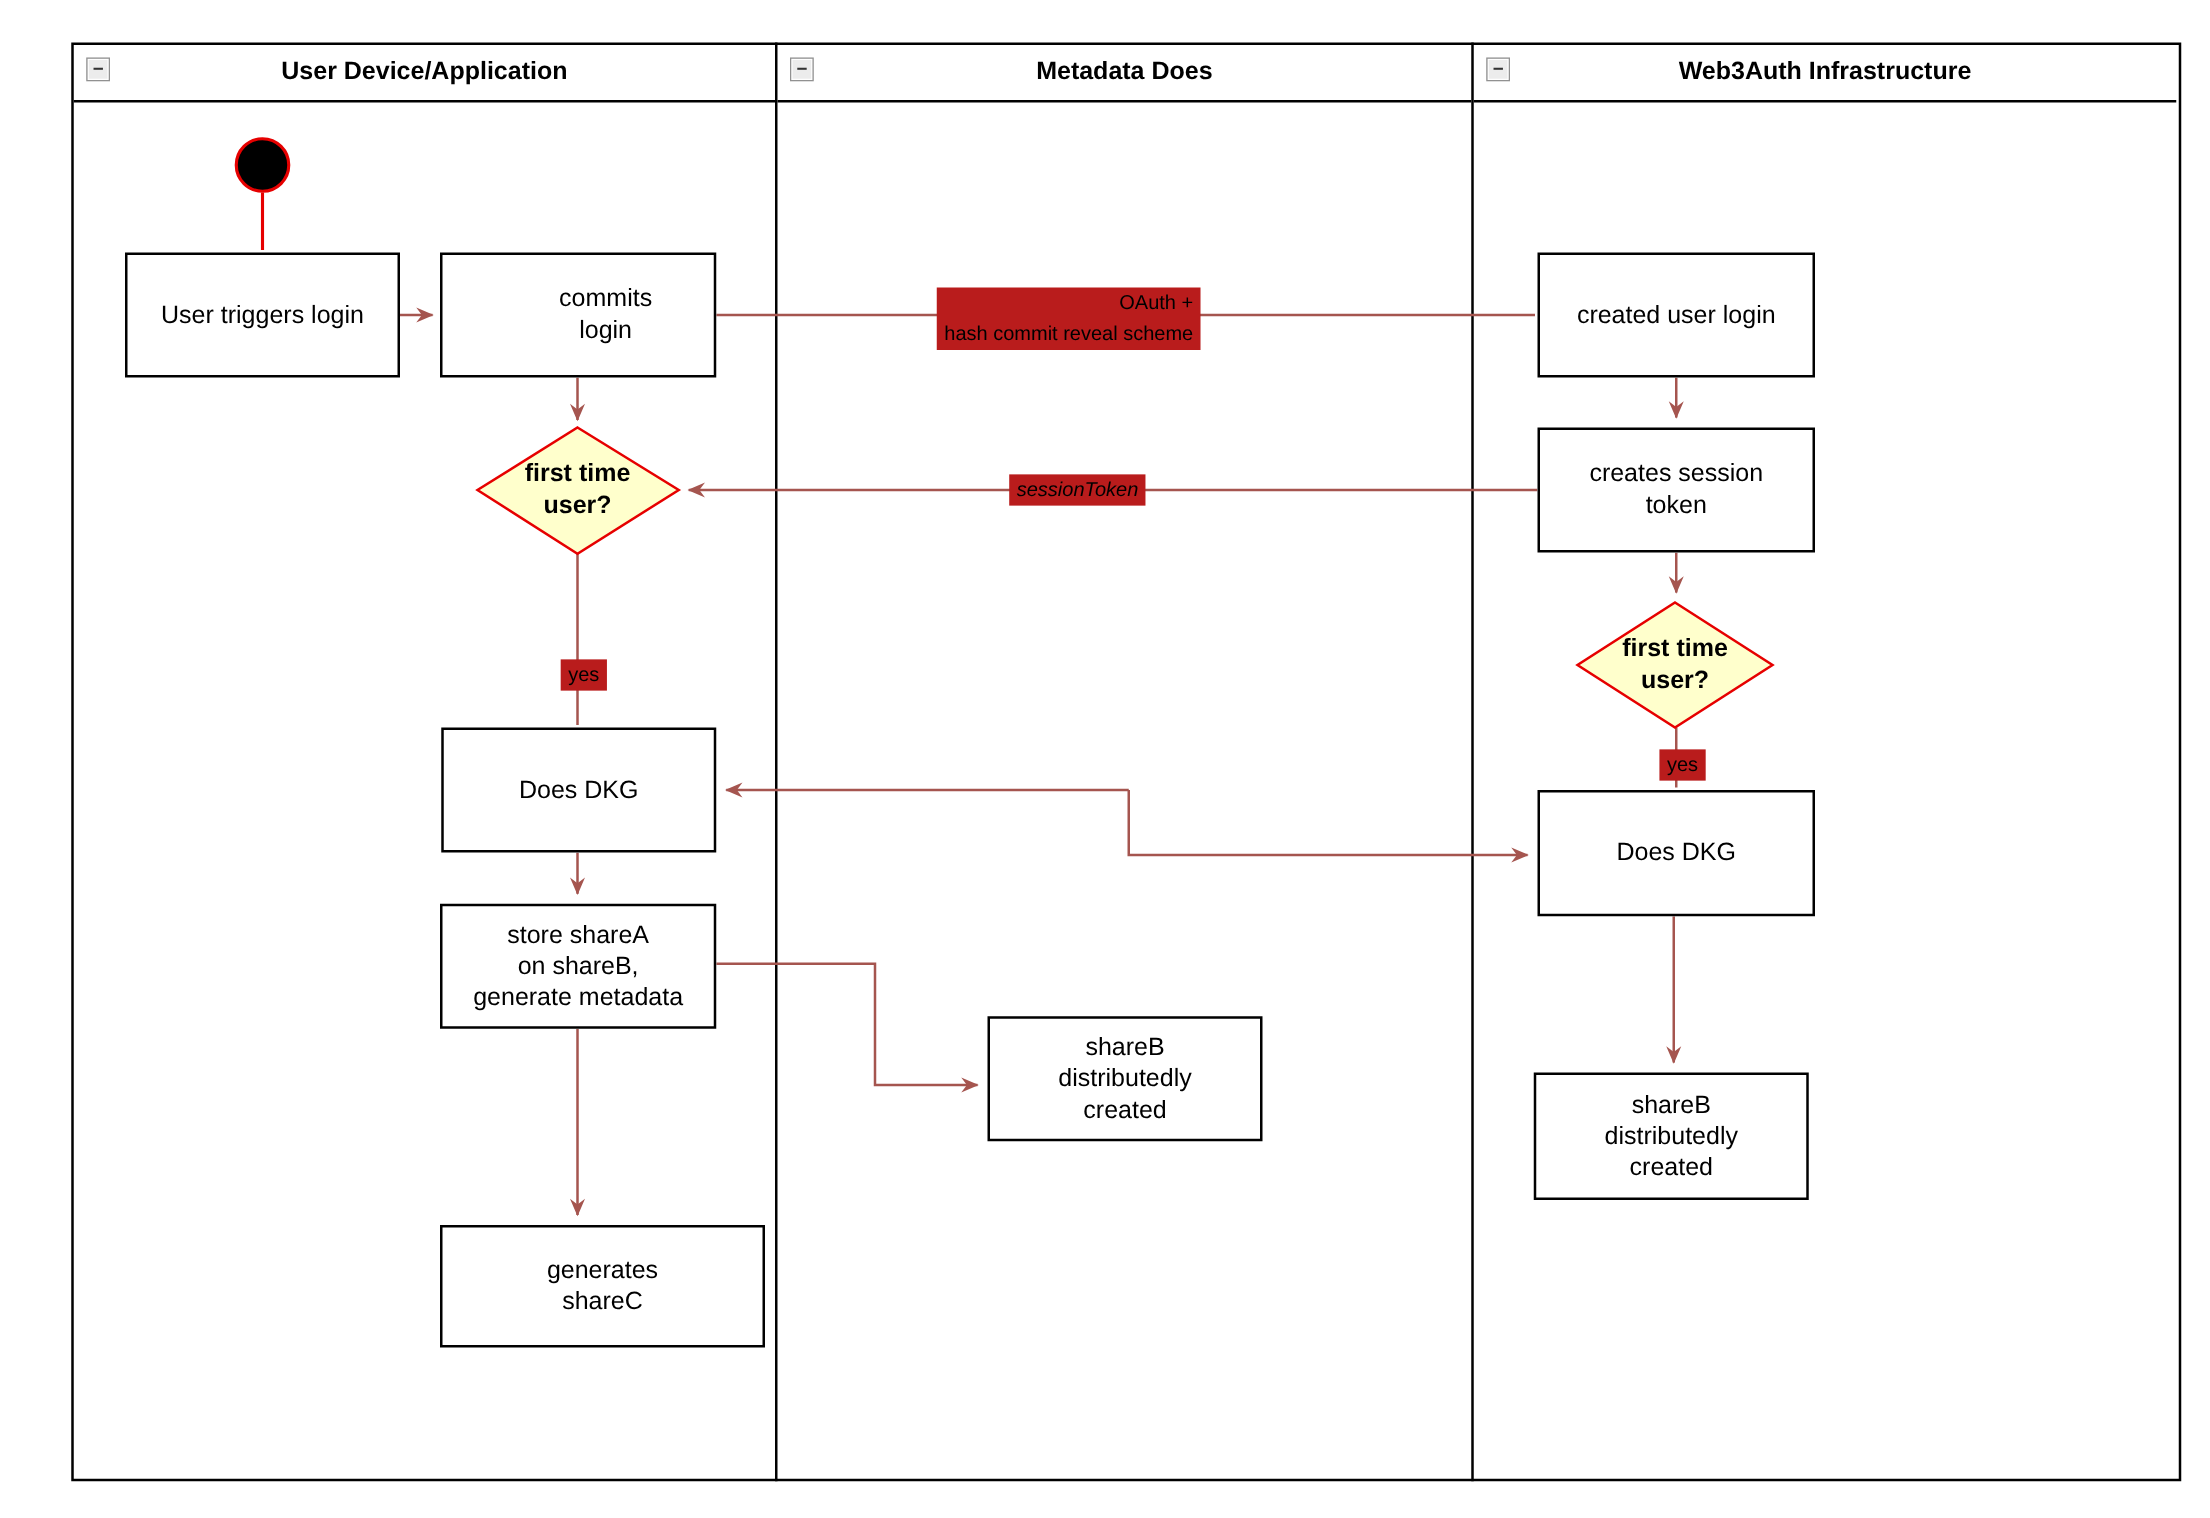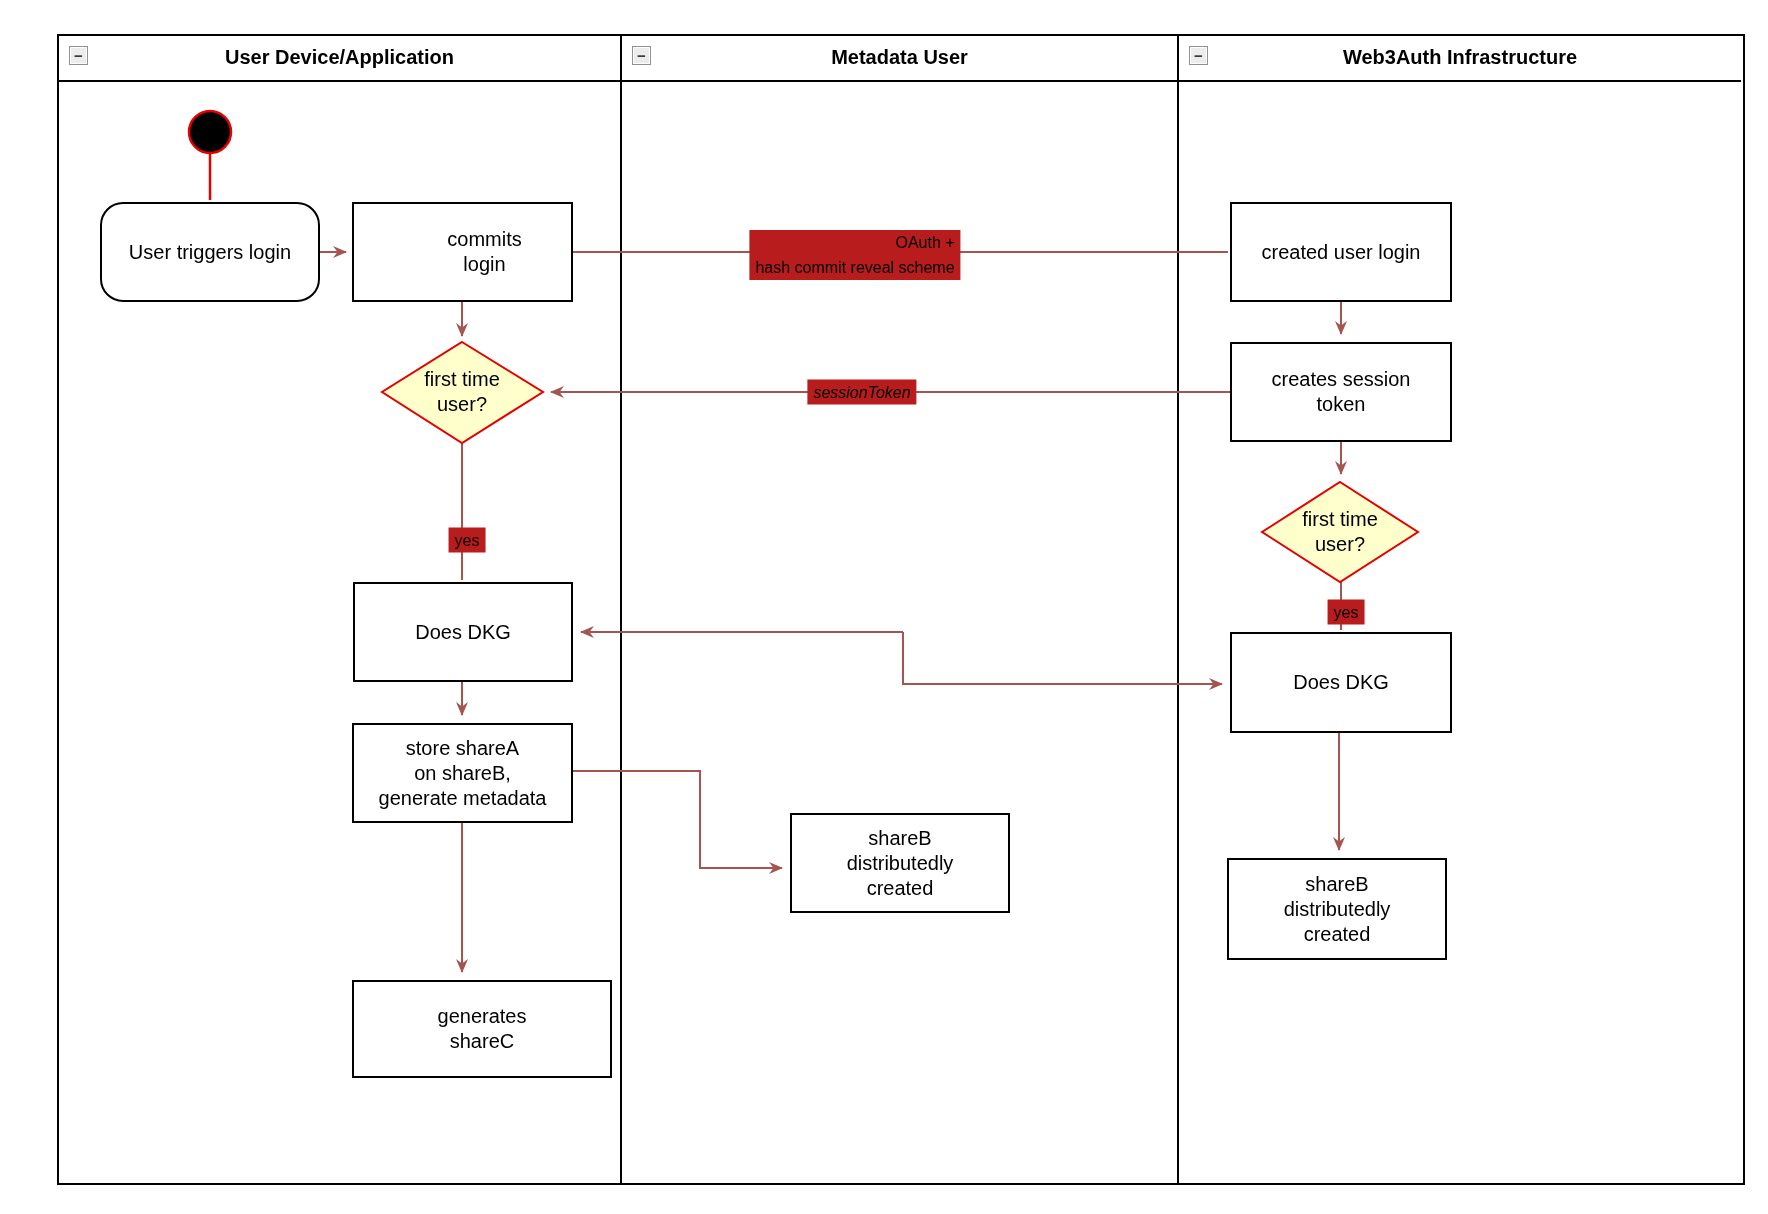--- a/index.html
+++ b/index.html
@@ -19,21 +19,21 @@
   .lane-divider{top:34px;width:2px;height:1151px;background:#000;}
   .lane-header{top:34px;height:48px;border-bottom:2px solid #000;display:flex;align-items:center;justify-content:center;
     font-size:20px;font-weight:bold;box-sizing:border-box;}
   .collapse-btn{position:absolute;left:10px;top:12px;width:19px;height:19px;background:#ececec;border:1px solid #919191;
     box-sizing:border-box;display:flex;align-items:center;justify-content:center;font-size:15px;line-height:15px;color:#333;
     cursor:pointer;box-shadow:inset 0 0 0 1px #fff;}
   
   .node{border:2px solid var(--shape-border);background:#fff;box-sizing:border-box;
     display:flex;align-items:center;justify-content:center;text-align:center;
     font-size:20px;line-height:25px;white-space:pre-line;}
-  .dlabel{transform:translate(-50%,-50%);text-align:center;font-size:20px;line-height:25px;white-space:pre-line;}
+  .dlabel{transform:translate(-50%,-50%);text-align:center;font-size:20px;line-height:25px;white-space:pre-line;font-weight:bold;}
   .elabel{transform:translate(-50%,-50%);text-align:right;font-size:16px;line-height:25px;white-space:pre-line;
     background:#b91c1c;padding:0 6px;}
   
   svg.wires{left:0;top:0;pointer-events:none;}
   .wire{stroke:var(--connector);stroke-width:2;fill:none;}
   .wire-red{stroke:var(--accent-red);stroke-width:2.5;fill:none;}
   .arrowhead{fill:var(--connector);}
   .decision{fill:var(--decision-fill);stroke:var(--accent-red);stroke-width:2;}
   .startdot{fill:#000000;stroke:var(--accent-red);stroke-width:2.5;}
 </style>
@@ -47,21 +47,21 @@
 <div class="abs lane-header" style="left:59px;width:561px;">
   <span class="collapse-btn">
       <span>−</span>
     </span>
   <span>User Device/Application</span>
 </div>
 <div class="abs lane-header" style="left:622px;width:555px;">
   <span class="collapse-btn">
       <span>−</span>
     </span>
-  <span>Metadata User</span>
+  <span>Metadata Does</span>
 </div>
 <div class="abs lane-header" style="left:1179px;width:562px;">
   <span class="collapse-btn">
       <span>−</span>
     </span>
   <span>Web3Auth Infrastructure</span>
 </div>
 
 <svg class="abs wires" width="1768" height="1214" viewBox="0 0 1768 1214">
   <defs>
@@ -86,21 +86,21 @@
 
   <path class="wire" marker-end="url(#arrow)" d="M1341,302 L1341,334"></path>
   <path class="wire" marker-end="url(#arrow)" d="M1341,442 L1341,474"></path>
   <path class="wire" d="M1341,582 L1341,630"></path>
   <path class="wire" marker-end="url(#arrow)" d="M1339,733 L1339,850"></path>
 
   <polygon class="decision" points="462,342 543,392 462,443 382,392"></polygon>
   <polygon class="decision" points="1340,482 1418,532 1340,582 1262,532"></polygon>
 </svg>
 
-<div class="abs node" style="left:100px;top:202px;width:220px;height:100px;border-radius:23px;">User triggers login</div>
+<div class="abs node" style="left:100px;top:202px;width:220px;height:100px;">User triggers login</div>
 <div class="abs node" style="left:352px;top:202px;width:221px;height:100px;padding-left:44px;">commits
 login</div>
 <div class="abs node" style="left:353px;top:582px;width:220px;height:100px;">Does DKG</div>
 <div class="abs node" style="left:352px;top:723px;width:221px;height:100px;">store shareA
 on shareB,
 generate metadata</div>
 <div class="abs node" style="left:352px;top:980px;width:260px;height:98px;">generates
 shareC</div>
 <div class="abs node" style="left:790px;top:813px;width:220px;height:100px;">shareB
 distributedly

